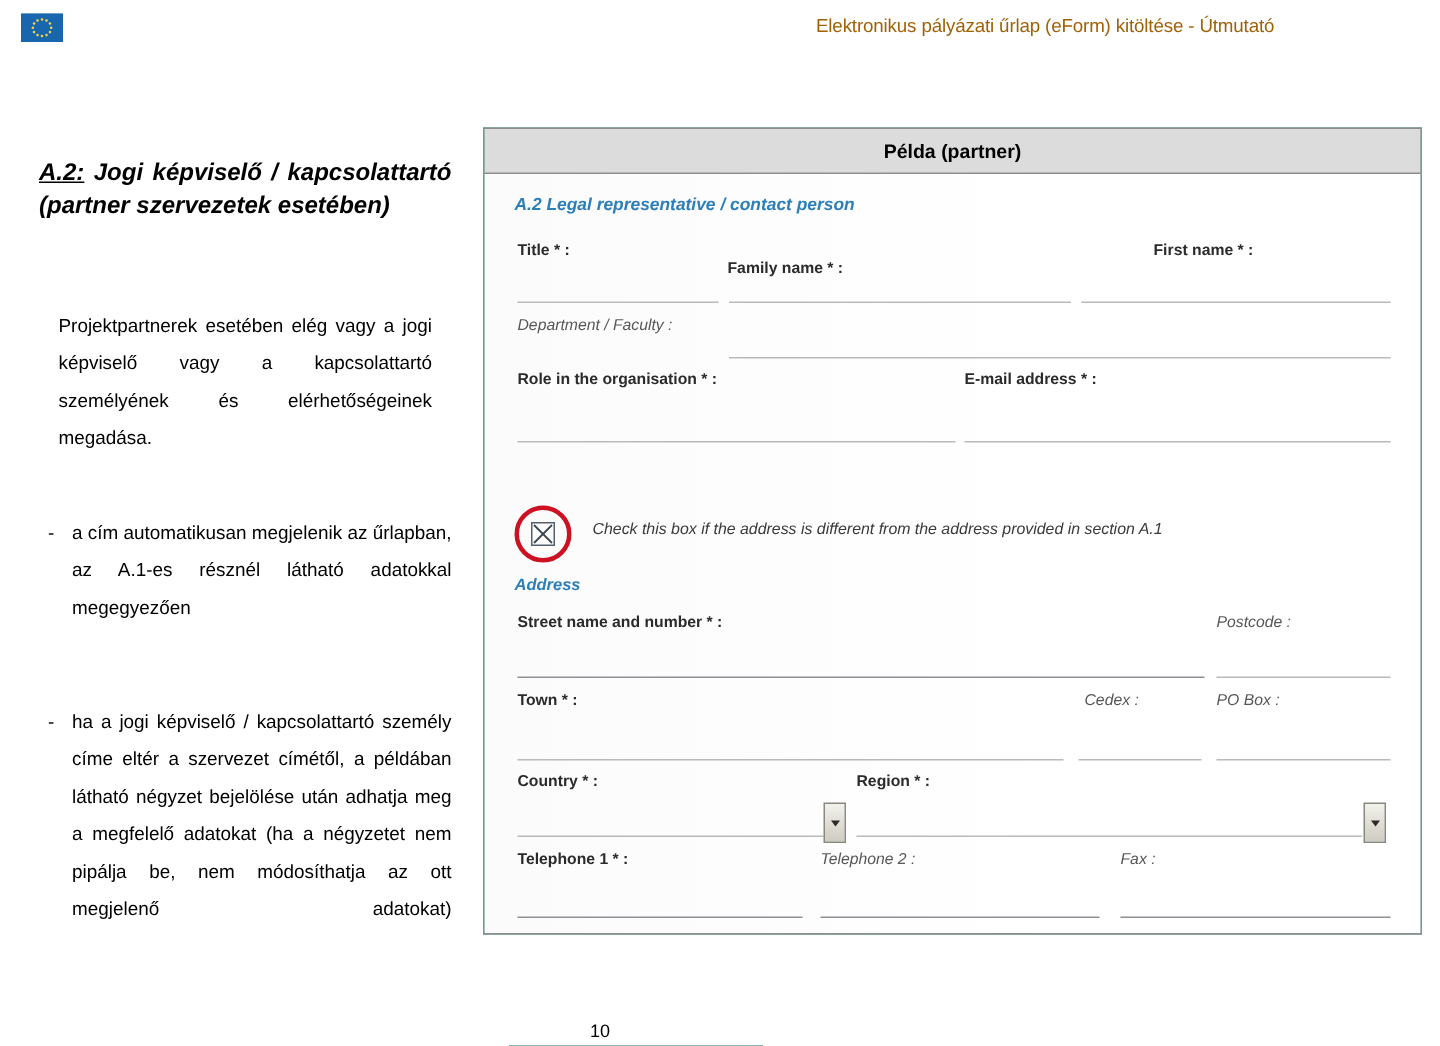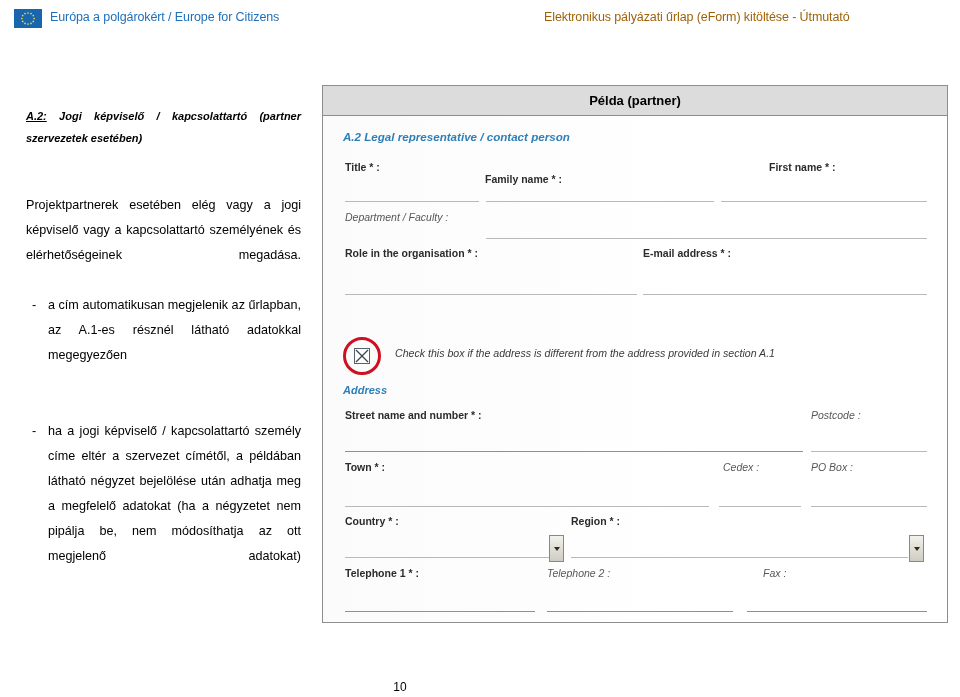--- a/index.html
+++ b/index.html
@@ -49,37 +49,37 @@
   }
 
   
   .left-col {
     position: absolute;
     left: 26px;
     top: 105px;
     width: 275px;
   }
   .section-heading {
-    font-size: 11px;
+    font-size: 16px;
     font-weight: bold;
     font-style: italic;
     line-height: 22px;
     text-align: justify;
     text-justify: inter-word;
-    margin: 0 0 44px 0;
+    margin: 0 0 56px 0;
   }
   .section-heading .u { text-decoration: underline; }
   .section-heading span.tail { display: inline; }
 
   .body-para {
     font-size: 12.6px;
     line-height: 25px;
     text-align: justify;
     text-justify: inter-word;
-    margin: 0;
+    margin: 13px;
   }
   .body-para.jf::after {
     content: "";
     display: inline-block;
     width: 100%;
   }
   .bullet-block {
     margin-top: 0px;
     padding-left: 22px;
     position: relative;
@@ -241,21 +241,20 @@
         <circle cx="17.0" cy="14.4" r="0.85"></circle>
         <circle cx="14" cy="15.0" r="0.85"></circle>
         <circle cx="11.0" cy="14.4" r="0.85"></circle>
         <circle cx="8.7" cy="12.4" r="0.85"></circle>
         <circle cx="7.9" cy="9.5" r="0.85"></circle>
         <circle cx="8.7" cy="6.6" r="0.85"></circle>
         <circle cx="11.0" cy="4.6" r="0.85"></circle>
       </g>
     </svg>
   </div>
-  <div class="header-left-text">Európa a polgárokért / Europe for Citizens</div>
   <div class="header-right-text">Elektronikus pályázati űrlap (eForm) kitöltése - Útmutató</div>
 </div>
 
 <div class="left-col">
 
   <p class="section-heading"><span class="u">A.2:</span><span class="tail"> Jogi képviselő / kapcsolattartó (partner szervezetek esetében)</span></p>
 
   <p class="body-para jf">Projektpartnerek esetében elég vagy a jogi képviselő vagy a kapcsolattartó személyének és elérhetőségeinek megadása.</p>
 
   <div class="bullet-block jf">a cím automatikusan megjelenik az űrlapban, az A.1-es résznél látható adatokkal megegyezően</div>
@@ -327,21 +326,21 @@
       <span class="caret"></span>
     </div>
 
     <div class="rule" style="left:248px; top:441px; width:337px;"></div>
     <div class="ddl" style="left:586px; top:419px;">
       <span class="caret"></span>
     </div>
 
     <div class="lbl" style="left:22px; top:451px;">Telephone 1 * :</div>
     <div class="lbl opt" style="left:224px; top:451px;">Telephone 2 :</div>
-    <div class="lbl opt" style="left:440px; top:451px;text-align:center;">Fax :</div>
+    <div class="lbl opt" style="left:424px; top:451px;text-align:center;">Fax :</div>
 
     <div class="rule dark" style="left:22px; top:495px; width:190px;"></div>
     <div class="rule dark" style="left:224px; top:495px; width:186px;"></div>
     <div class="rule dark" style="left:424px; top:495px; width:180px;"></div>
 
   </div>
 </div>
 
 <div class="page-number">10</div>
 

